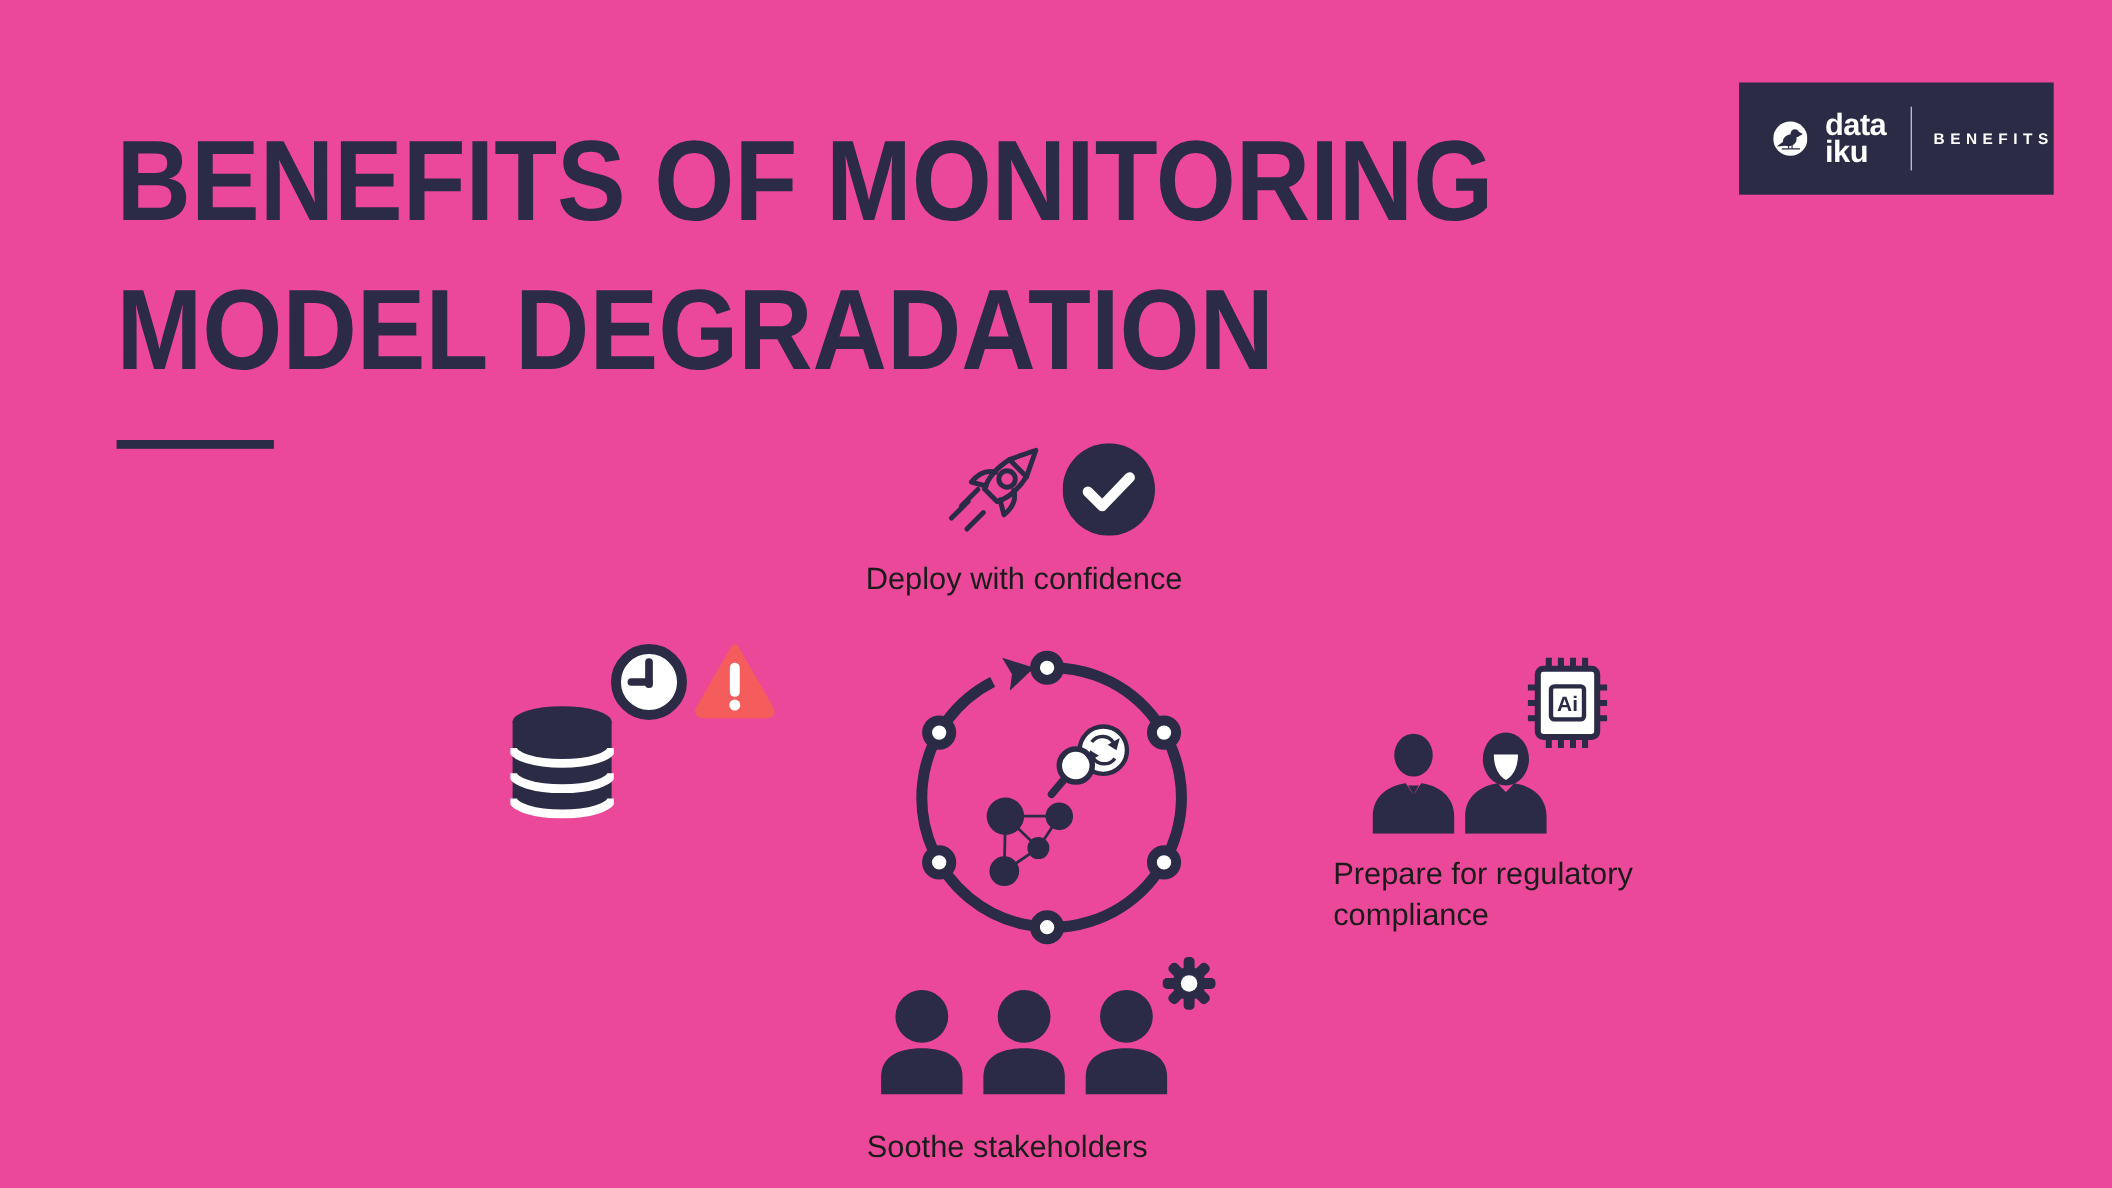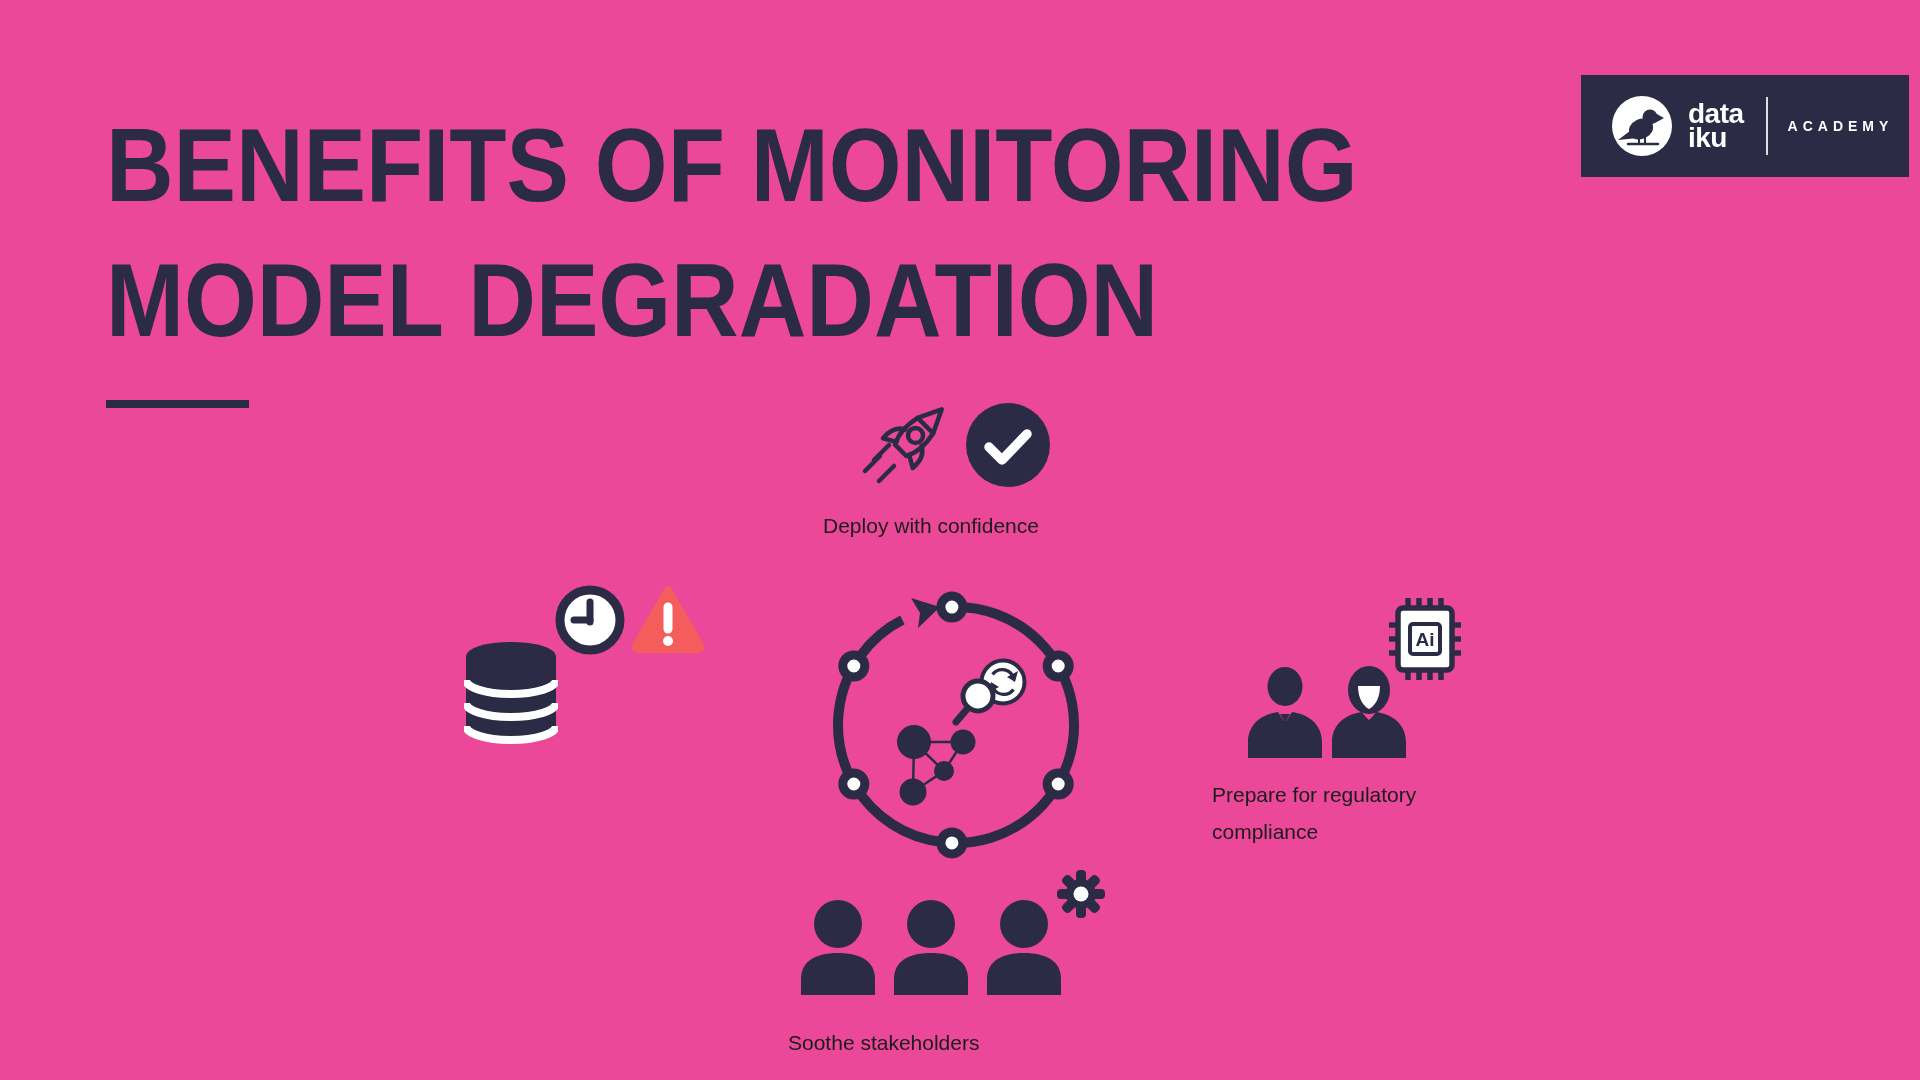--- a/index.html
+++ b/index.html
@@ -4,27 +4,27 @@
 <style>
   html,body{margin:0;padding:0;background:#fff;}
   .slide{position:relative;width:1920px;height:1080px;background:#ec4899;overflow:hidden;
          font-family:"Liberation Sans",sans-serif;color:#1b1b1b;}
   .abs{position:absolute;}
   
   .title{left:106px;top:98px;font-weight:700;font-size:104px;line-height:135px;
          color:#2b2b45;transform:scaleX(0.9);transform-origin:left top;white-space:nowrap;}
   .title-underline{left:106px;top:400px;width:143px;height:8px;background:#2b2b45;}
   
-  .logo{left:1581px;top:75px;width:328px;height:102px;background:#2b2b45;
+  .logo{left:1581px;top:75px;width:286px;height:102px;background:#2b2b45;
         display:flex;align-items:center;padding-left:31px;box-sizing:border-box;}
   .logo-brand{margin-left:16px;color:#ffffff;font-weight:700;font-size:28px;line-height:24px;letter-spacing:-0.5px;}
   .logo-divider{width:2px;height:58px;background:rgba(255,255,255,0.85);margin-left:22px;}
   .logo-academy{margin-left:20px;color:#ffffff;font-weight:700;font-size:14px;letter-spacing:5px;}
   
-  .label{font-size:21px;line-height:38px;color:#1b1b1b;}
+  .label{font-size:28px;line-height:38px;color:#1b1b1b;}
   .label-deploy{left:781px;top:507px;width:300px;text-align:center;}
   .label-alert{left:444px;top:749px;}
   .label-reg{left:1212px;top:764px;line-height:37px;margin-top:12px;}
   .label-stake{left:788px;top:1024px;}
   svg{display:block;}
 </style>
 </head>
 <body>
 
 <div class="slide">
@@ -45,21 +45,21 @@
         <polygon points="13,-13 22,-8 13,-3"></polygon>
         <path d="M-3,10 L-3,18 M3,9 L3,18" stroke="#2b2b45" stroke-width="2"></path>
         <path d="M-14,18 L16,18" stroke="#2b2b45" stroke-width="2.5" stroke-linecap="round"></path>
       </g>
     </svg>
     <div class="logo-brand">
       <div>data</div>
       <div>iku</div>
     </div>
     <div class="logo-divider"></div>
-    <div class="logo-academy">ACADEMY</div>
+    <div class="logo-academy">BENEFITS</div>
   </div>
 
   <svg class="abs" style="left:860px;top:397px;" width="94" height="94" viewBox="0 0 94 94">
     <g fill="none" stroke="#2b2b45" stroke-width="4.5" stroke-linejoin="round" stroke-linecap="round">
       <g transform="translate(52,42) rotate(45)">
         <path d="M0,-42 L11,-19 C14,-5 13,7 8,16 L-8,16 C-13,7 -14,-5 -11,-19 Z"></path>
         <path d="M-11,-19 L11,-19"></path>
         <circle cx="0" cy="-5" r="7.5"></circle>
         <path d="M-11.5,-2 C-19,2 -22,10 -21,20 L-9,13"></path>
         <path d="M11.5,-2 C19,2 22,10 21,20 L9,13"></path>

